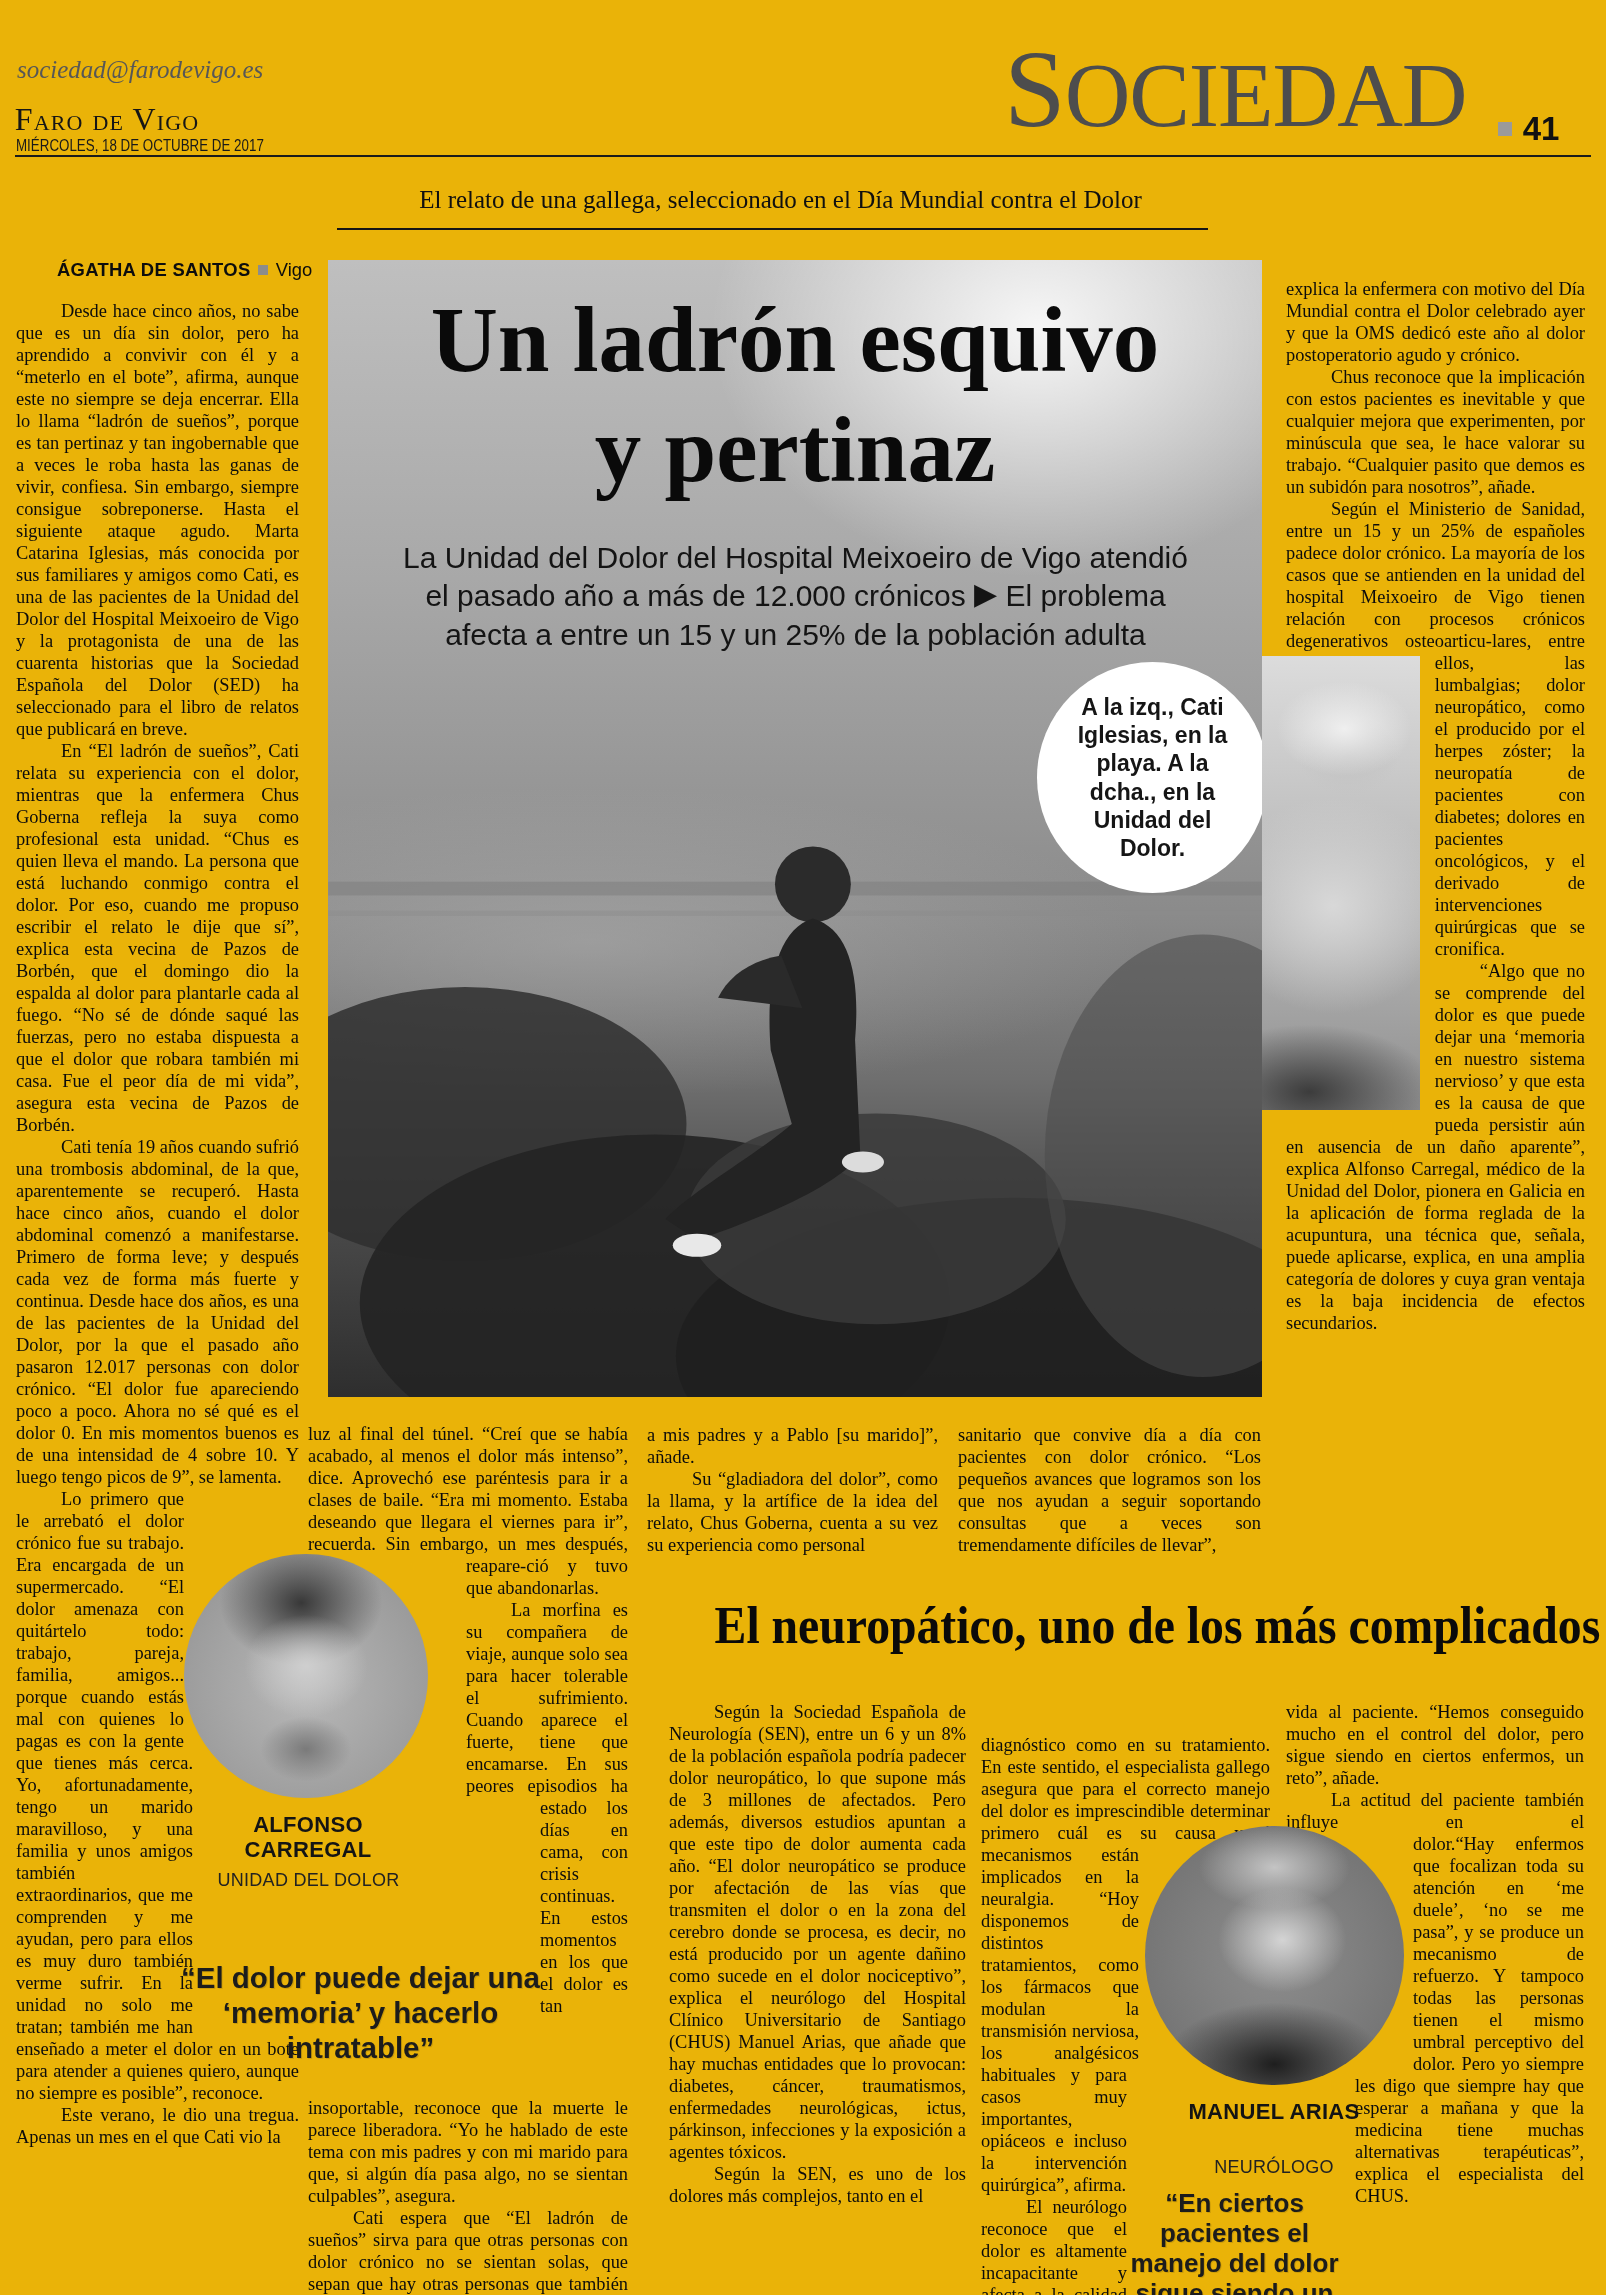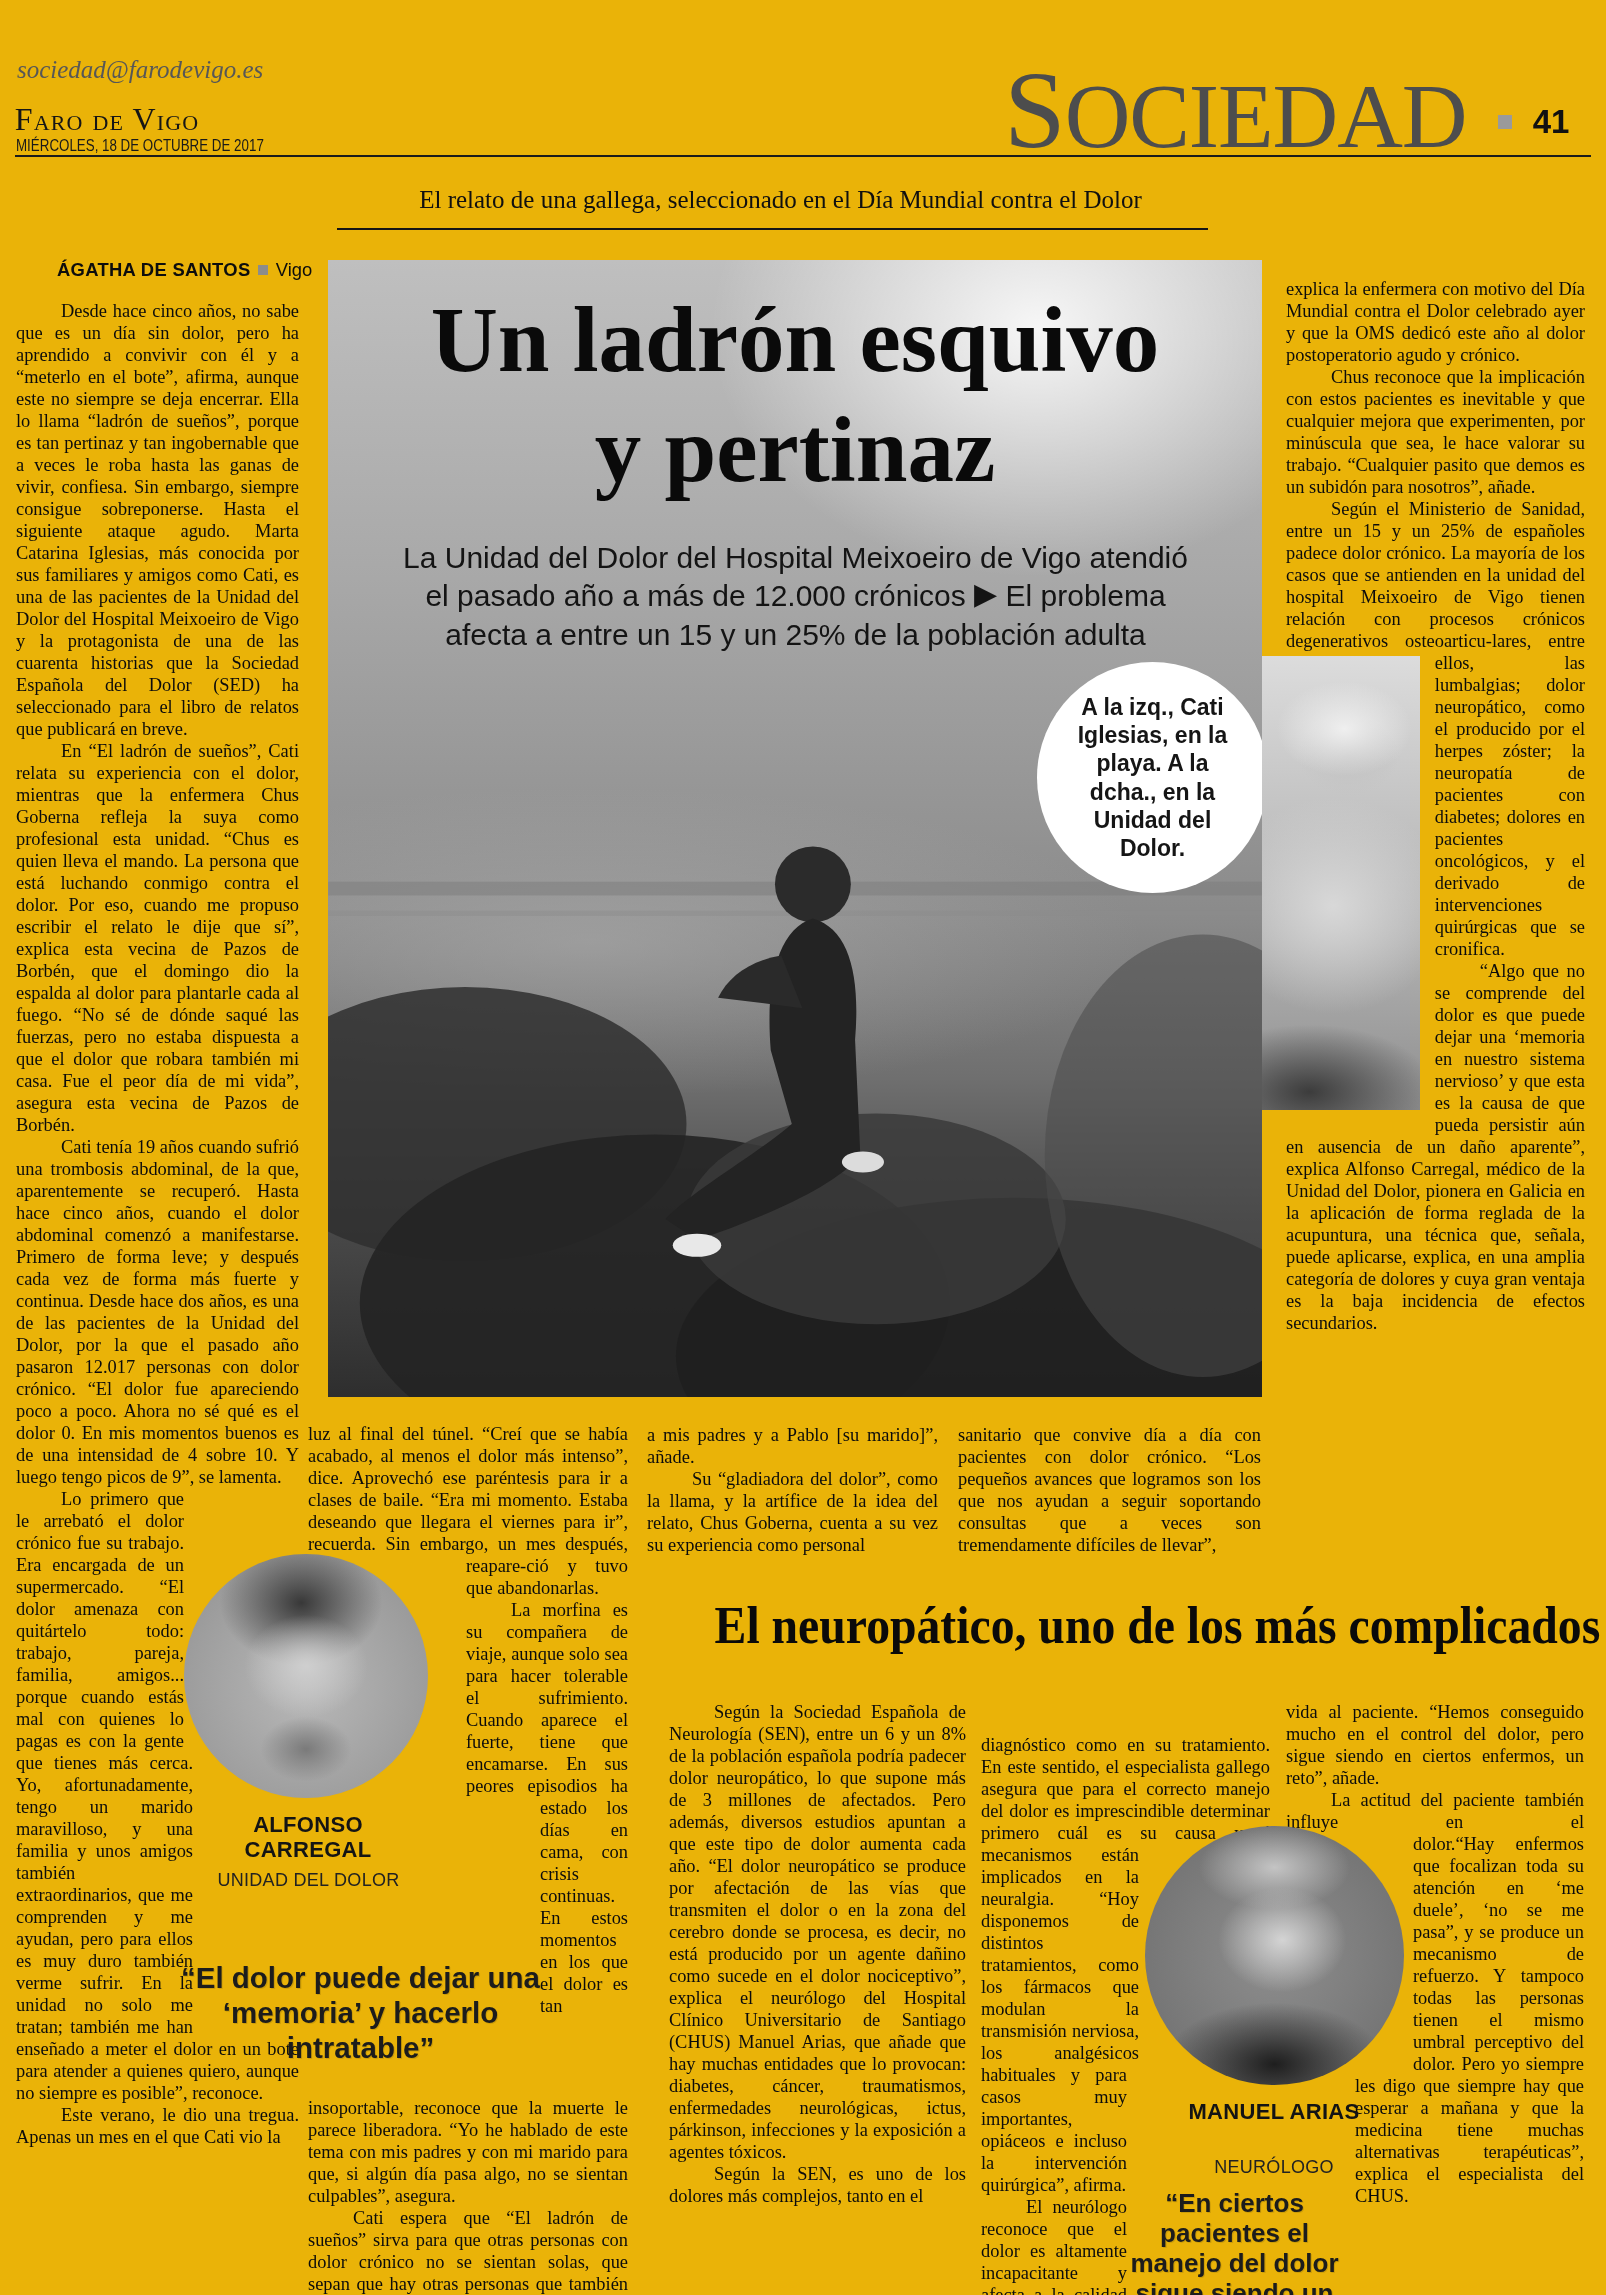--- a/index.html
+++ b/index.html
@@ -4,23 +4,23 @@
 <style>
   html,body{margin:0;padding:0;background:#e9e9e9;}
   .page{position:relative;width:1607px;height:2295px;background:#eab308;overflow:hidden;
         font-family:"Liberation Serif", serif;color:#0d0d0d;}
   
   .hdr-email{position:absolute;left:17px;top:56px;font-style:italic;font-size:25px;color:#575757;}
   .hdr-masthead{position:absolute;left:14.8px;top:101px;font-variant:small-caps;font-size:32px;letter-spacing:1.1px;color:#161616;}
   .hdr-date{position:absolute;left:16px;top:136px;font-family:"Liberation Sans",sans-serif;font-size:16.3px;
             letter-spacing:0px;transform:scaleX(.82);transform-origin:left top;white-space:nowrap;color:#1a1a1a;}
   .hdr-section{position:absolute;left:1004px;top:33px;font-size:91px;line-height:1;color:#4d4d4d;
-               text-transform:uppercase;letter-spacing:-1.1px;margin-top:21px;}
+               text-transform:uppercase;letter-spacing:-1.1px;}
   .hdr-section::first-letter{font-size:111px;}
-  .hdr-badge{position:absolute;left:1498px;top:103px;display:flex;align-items:center;gap:21px;}
+  .hdr-badge{position:absolute;left:1498px;top:110px;display:flex;align-items:center;gap:11px;}
   .sq{display:inline-block;background:#9a9a9a;}
   .sq-big{width:13.7px;height:13.7px;}
   .sq-small{width:10.5px;height:10.5px;background:#8c8c8c;}
   .hdr-pagenum{font-family:"Liberation Sans",sans-serif;font-weight:bold;font-size:33px;color:#111;}
   .hdr-rule{position:absolute;left:14.8px;top:155px;width:1576px;height:2.1px;background:#1b1b1b;}
   
   .kicker{position:absolute;left:248px;top:186px;width:1065px;text-align:center;font-size:25px;white-space:nowrap;color:#101010;}
   .kicker-rule{position:absolute;left:337px;top:228px;width:871px;height:2.1px;background:#151515;}
   
   .byline{position:absolute;left:57px;top:259px;font-family:"Liberation Sans",sans-serif;font-size:18.4px;display:flex;align-items:center;gap:7.4px;}

